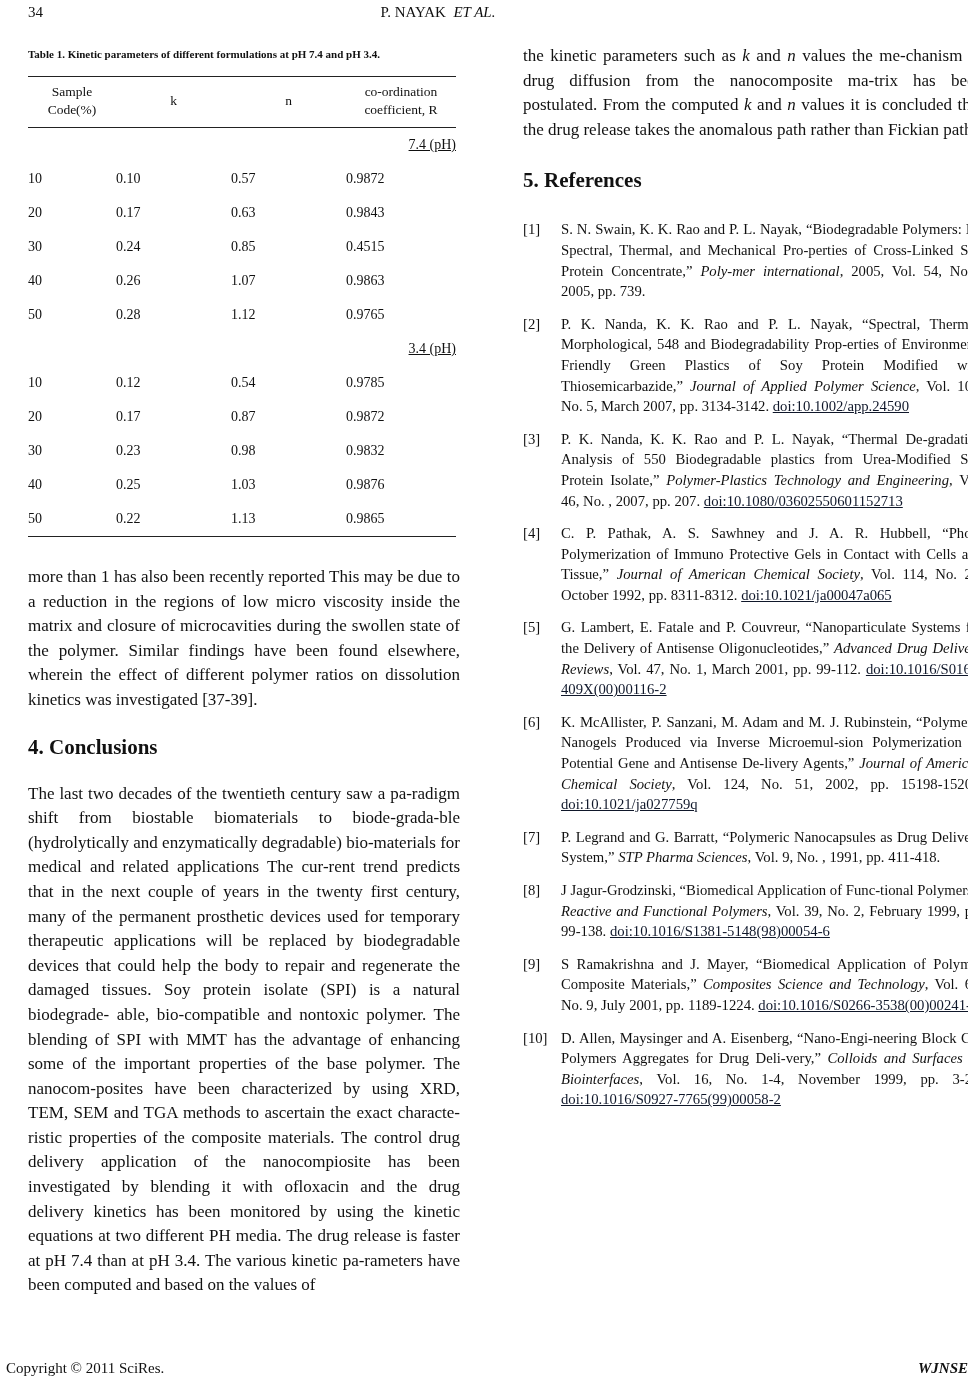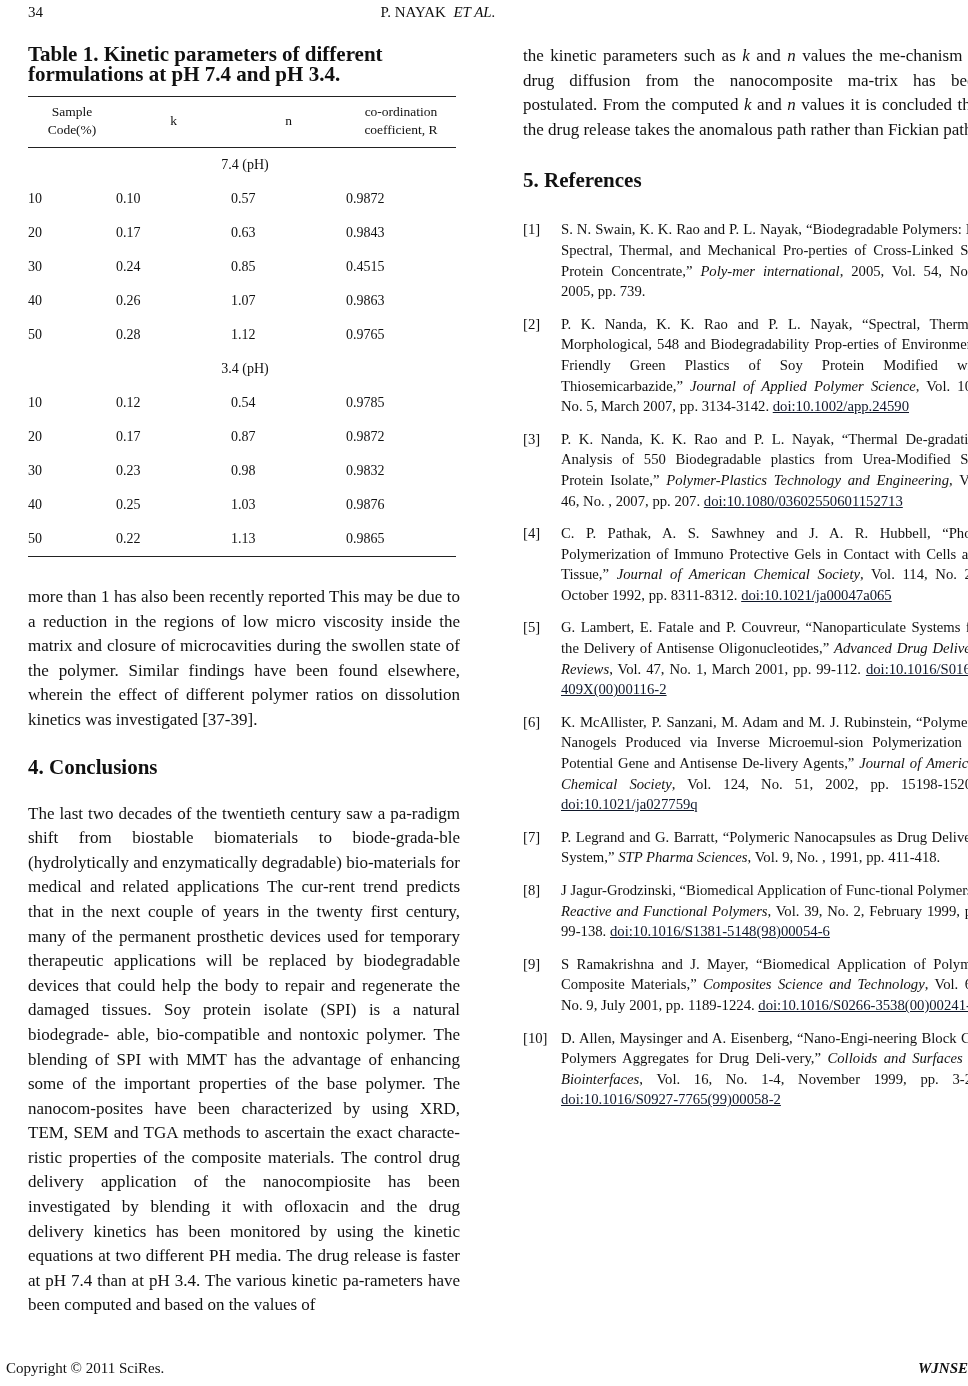--- a/index.html
+++ b/index.html
@@ -8,26 +8,26 @@
     font-family: "Liberation Serif", "DejaVu Serif", serif; color: #111;
   }
   .header-page { position: absolute; left: 28px; top: 4px; font-size: 15px; }
   .header-title { position: absolute; left: 0; width: 876px; top: 4px; text-align: center; font-size: 15px; }
   .header-title i { font-style: italic; }
 
   .col { position: absolute; }
   .col-left { left: 28px; top: 44px; width: 432px; }
   .col-right { left: 523px; top: 44px; width: 460px; }
 
-  .table-caption { font-weight: bold; font-size: 21px; line-height: 20px; margin: 0 0 12px 0; }
+  .table-caption { font-weight: bold; font-size: 11px; line-height: 20px; margin: 0 0 12px 0; }
   table.kin { width: 428px; border-collapse: collapse; font-size: 14px; }
   table.kin thead tr th { font-weight: normal; font-size: 13.5px; line-height: 18px; padding: 6px 0 8px; text-align: center; vertical-align: middle;
     border-top: 1.5px solid #222; border-bottom: 1.5px solid #222; }
   table.kin tbody td { height: 34px; padding: 0; vertical-align: middle; }
-  table.kin tbody tr.group td { text-align: center; padding-left: 6px; }
+  table.kin tbody tr.group td { text-align: right; padding-left: 6px; text-decoration: underline; }
   table.kin tbody tr:last-child td { border-bottom: 1.5px solid #222; }
   table.kin col.c0 { width: 88px; } table.kin col.c1 { width: 115px; }
   table.kin col.c2 { width: 115px; } table.kin col.c3 { width: 110px; }
 
   p.body { font-size: 17px; line-height: 24.6px; text-align: justify; margin: 0; }
   h2.sec { font-size: 21px; font-weight: bold; margin: 0; }
 
   .refs { margin-top: 26px; }
   .ref { display: flex; font-size: 14.7px; line-height: 20.6px; margin-bottom: 12px; text-align: justify; }
   .ref .num { width: 38px; flex: none; }

